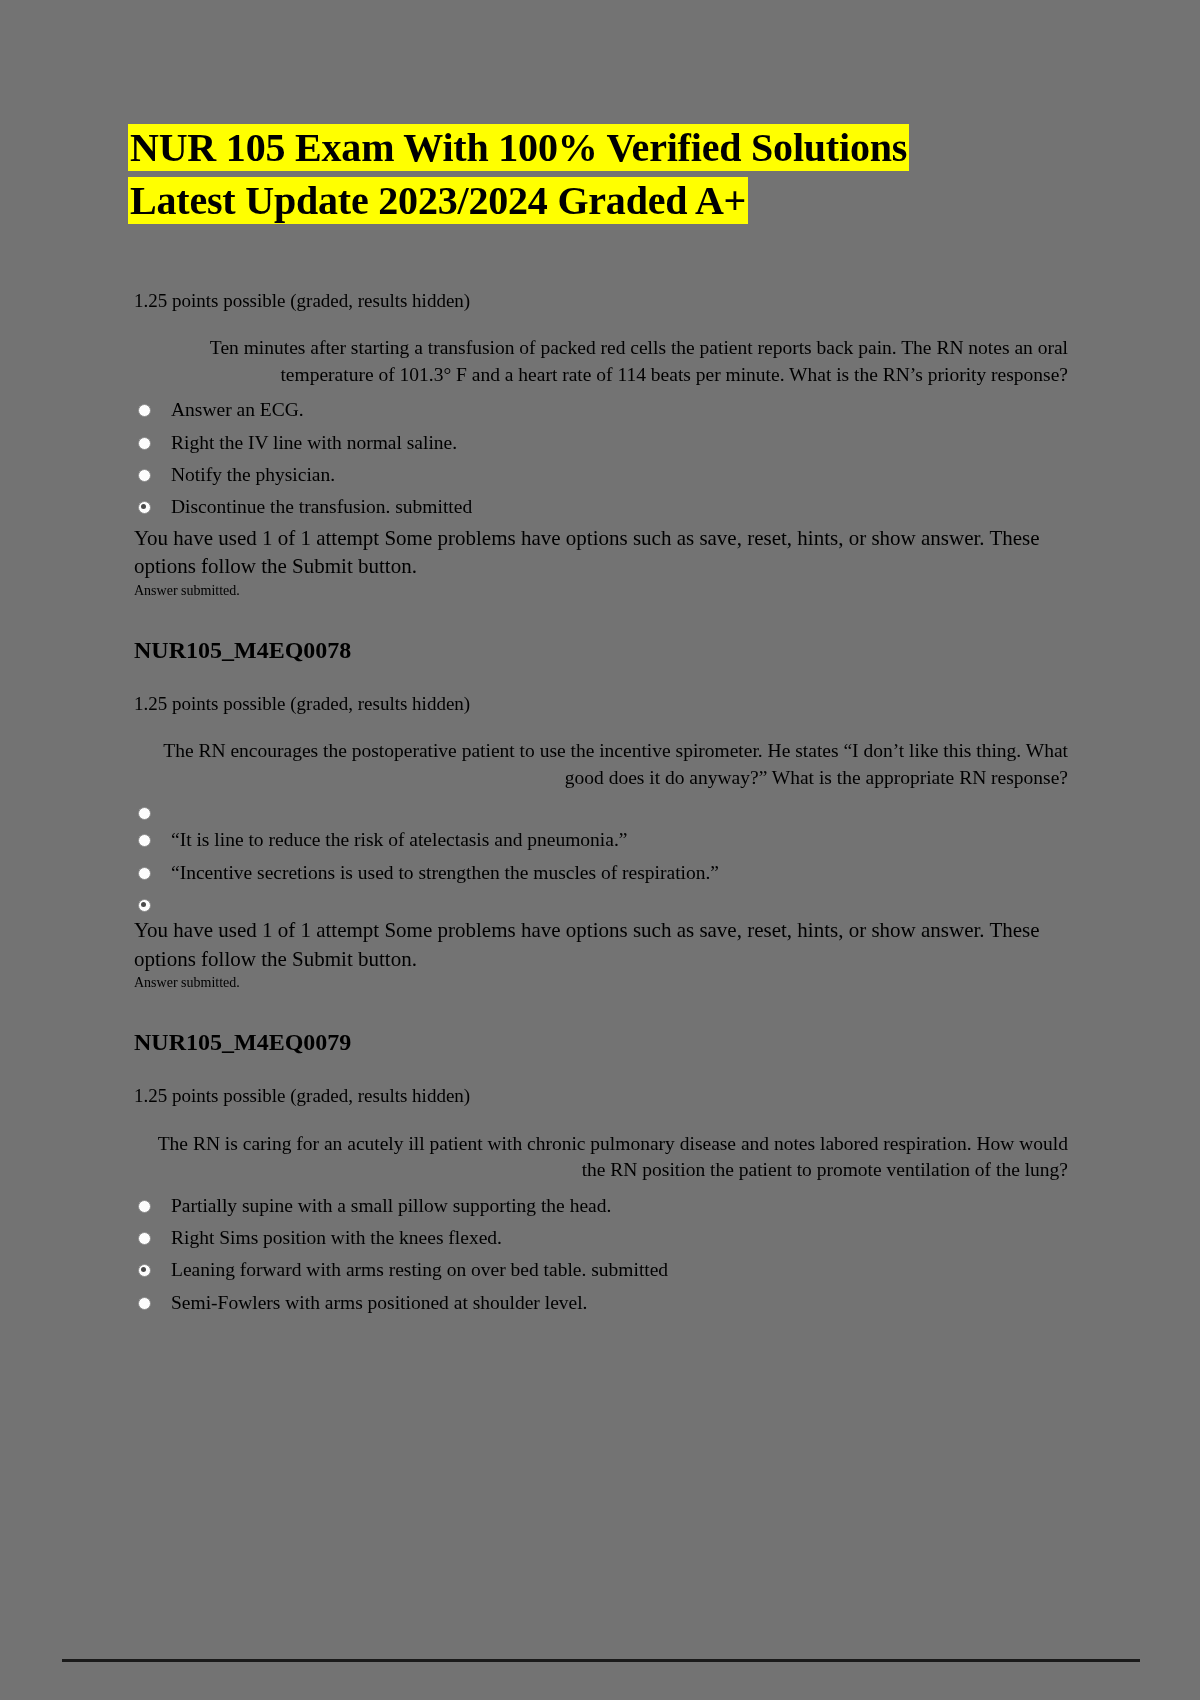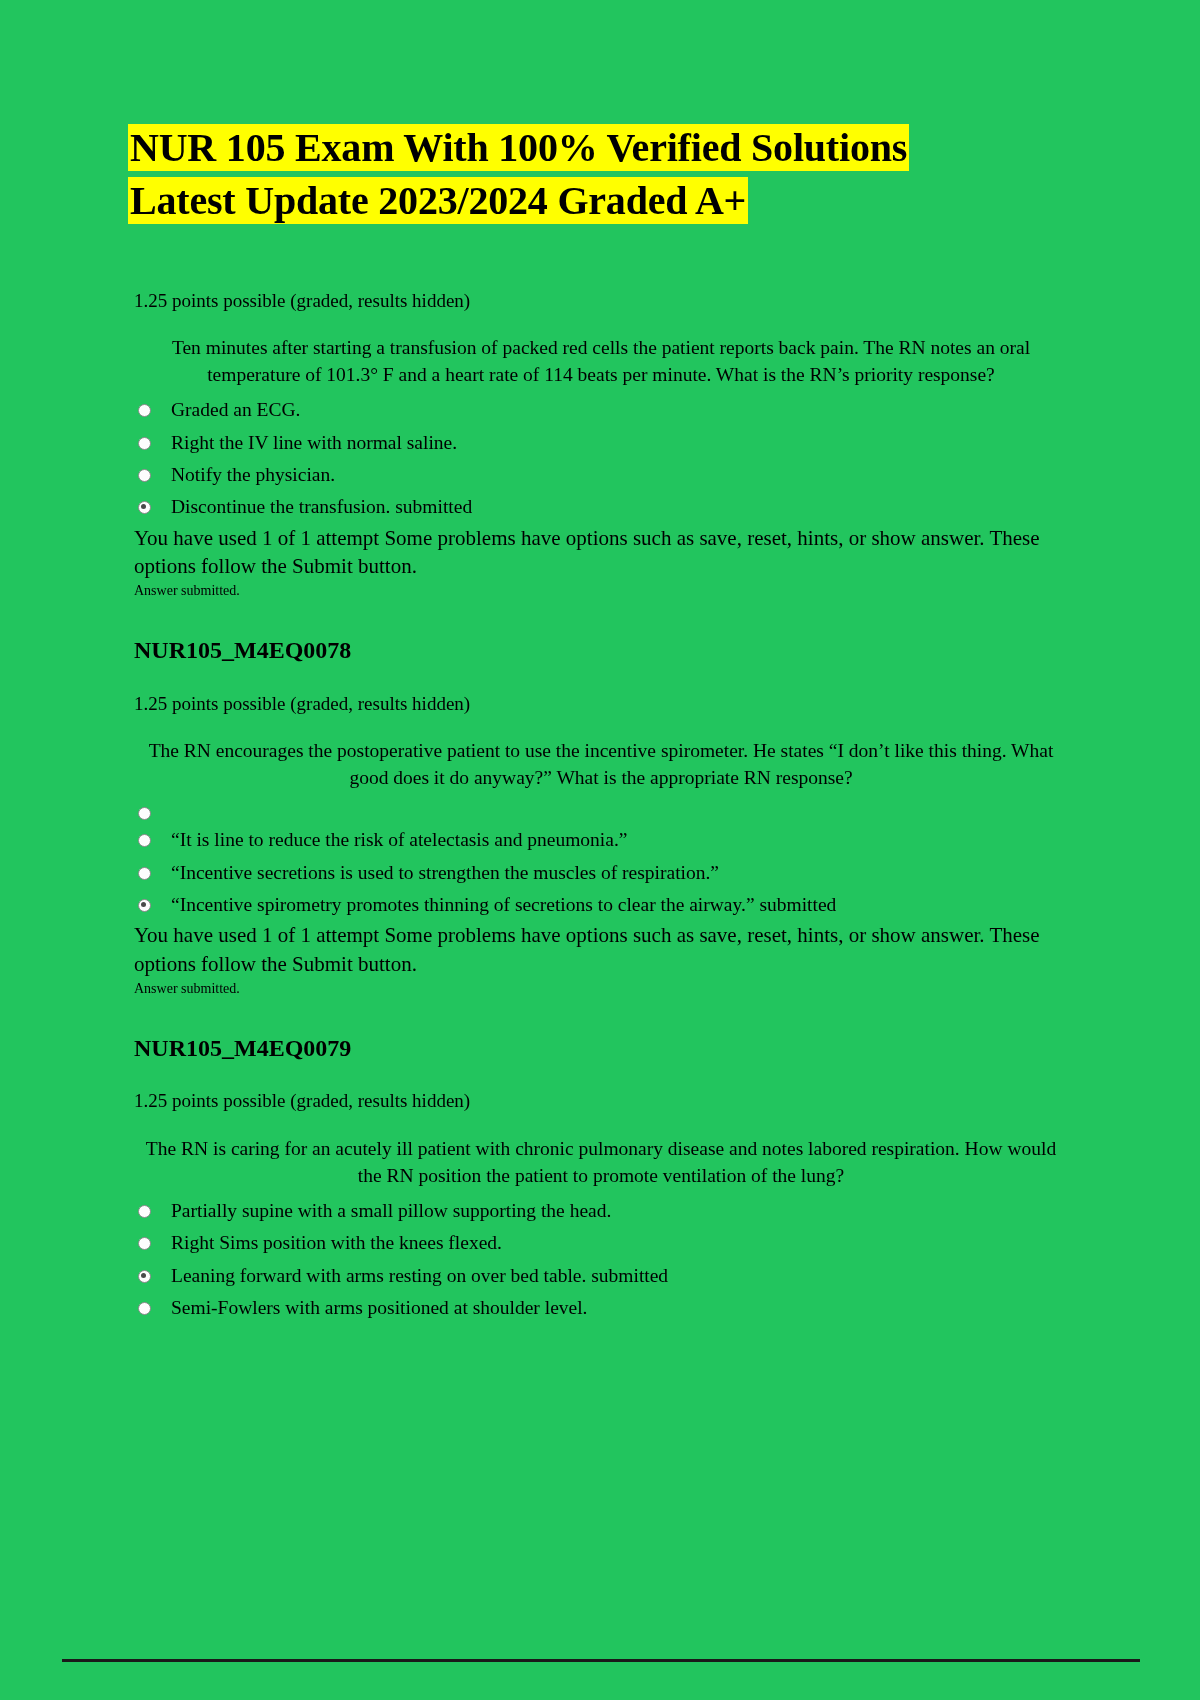--- a/index.html
+++ b/index.html
@@ -14,21 +14,21 @@
     color: #000000;
     position: relative;
     overflow: hidden;
   }
   .page {
     position: absolute;
     left: 0;
     top: 0;
     width: 1200px;
     height: 1700px;
-    background: #22c55e;
+    background: #737373;
     box-sizing: border-box;
   }
   .content {
     position: absolute;
     left: 128px;
     top: 122px;
     width: 940px;
   }
   .doc-title {
     font-size: 40px;
@@ -49,21 +49,21 @@
     line-height: 1.36;
   }
   .meta-line {
     margin: 0 0 22px 6px;
     font-size: 19px;
   }
   .stem {
     margin: 0 0 6px 6px;
     font-size: 19.5px;
     line-height: 1.36;
-    text-align: center;
+    text-align: right;
   }
   .options {
     margin: 0 0 0 0;
     padding: 0;
     list-style: none;
   }
   .option {
     display: flex;
     align-items: flex-start;
     margin: 0 0 0 6px;
@@ -142,21 +142,21 @@
     <div class="body-area">
 
       <div class="block">
         <p class="meta-line">1.25 points possible (graded, results hidden)</p>
         <p class="stem">Ten minutes after starting a transfusion of packed red cells the patient reports back pain. The RN notes an oral temperature of 101.3° F and a heart rate of 114 beats per minute. What is the RN’s priority response?</p>
         <ul class="options">
           <li class="option">
             <span class="radio">
                 <span class="ring"></span>
               </span>
-            <span class="option-text">Graded an ECG.</span>
+            <span class="option-text">Answer an ECG.</span>
           </li>
           <li class="option">
             <span class="radio">
                 <span class="ring"></span>
               </span>
             <span class="option-text">Right the IV line with normal saline.</span>
           </li>
           <li class="option">
             <span class="radio">
                 <span class="ring"></span>
@@ -195,21 +195,20 @@
             <span class="radio">
                 <span class="ring"></span>
               </span>
             <span class="option-text">“Incentive secretions is used to strengthen the muscles of respiration.”</span>
           </li>
           <li class="option">
             <span class="radio selected">
                 <span class="ring"></span>
                 <span class="dot"></span>
               </span>
-            <span class="option-text">“Incentive spirometry promotes thinning of secretions to clear the airway.” submitted</span>
           </li>
         </ul>
         <p class="note">You have used 1 of 1 attempt Some problems have options such as save, reset, hints, or show answer. These options follow the Submit button.</p>
         <p class="answer-sub">Answer submitted.</p>
       </div>
 
       <div class="block">
         <p class="qid">NUR105_M4EQ0079</p>
         <p class="meta-line">1.25 points possible (graded, results hidden)</p>
         <p class="stem">The RN is caring for an acutely ill patient with chronic pulmonary disease and notes labored respiration. How would the RN position the patient to promote ventilation of the lung?</p>

